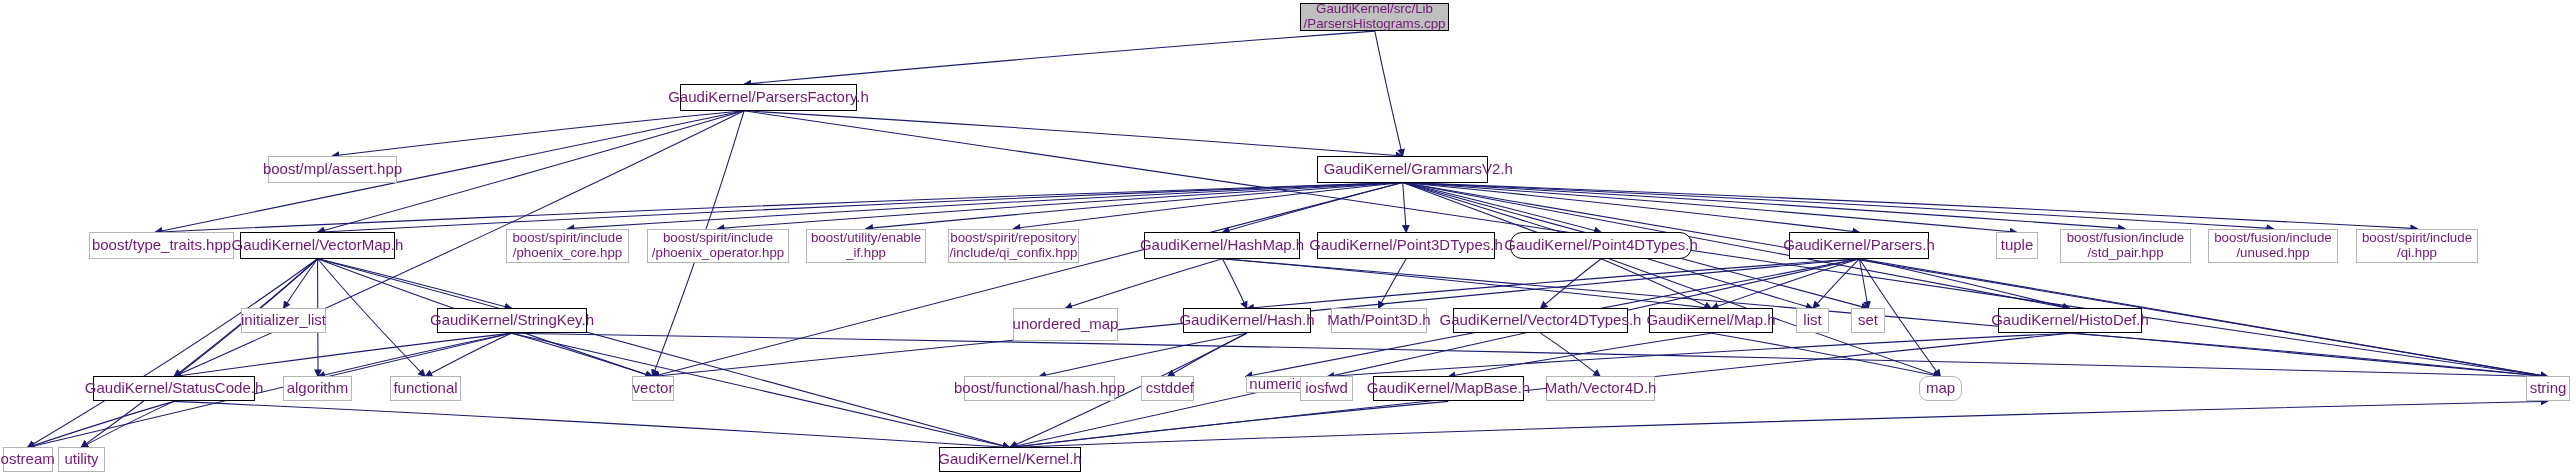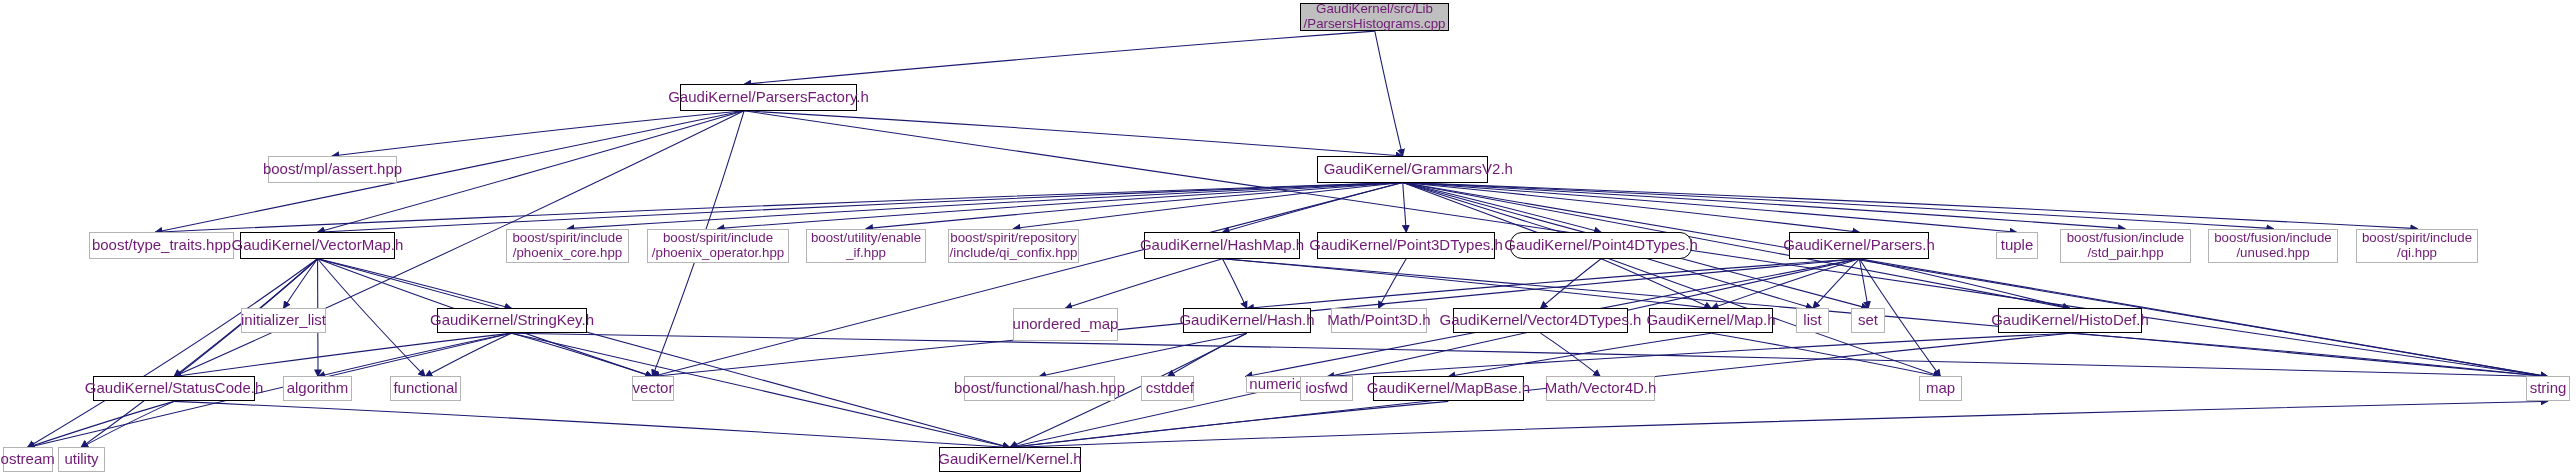--- a/index.html
+++ b/index.html
@@ -142,20 +142,20 @@
       <div class="node hdr" style="left: 93px; top: 376px; width: 162px; height: 25px;">GaudiKernel/StatusCode.h</div>
       <div class="node" style="left: 283px; top: 376px; width: 69px; height: 25px;">algorithm</div>
       <div class="node" style="left: 390px; top: 376px; width: 71px; height: 25px;">functional</div>
       <div class="node" style="left: 632px; top: 376px; width: 42px; height: 25px;">vector</div>
       <div class="node" style="left: 964px; top: 376px; width: 151px; height: 25px;">boost/functional/hash.hpp</div>
       <div class="node" style="left: 1141px; top: 376px; width: 53px; height: 25px; padding-left: 9px;">cstddef</div>
       <div class="node" style="left: 1215px; top: 376px; width: 60px; height: 17px; margin-left: 31px;">numeric</div>
       <div class="node" style="left: 1300px; top: 376px; width: 53px; height: 25px;">iosfwd</div>
       <div class="node hdr" style="left: 1373px; top: 376px; width: 151px; height: 25px;">GaudiKernel/MapBase.h</div>
       <div class="node" style="left: 1546px; top: 376px; width: 109px; height: 25px;">Math/Vector4D.h</div>
-      <div class="node" style="left: 1919px; top: 376px; width: 43px; height: 25px;">map</div>
+      <div class="node" style="left: 1919px; top: 376px; width: 43px; height: 25px; border-radius: 9px;">map</div>
       <div class="node" style="left: 2526px; top: 376px; width: 44px; height: 25px;">string</div>
       <div class="node" style="left: 2.7px; top: 447px; width: 50px; height: 25px;">ostream</div>
       <div class="node" style="left: 58px; top: 447px; width: 47px; height: 25px;">utility</div>
       <div class="node hdr" style="left: 939px; top: 447px; width: 142px; height: 25px;">GaudiKernel/Kernel.h</div>
     </div>
 </div>
 
 
 </body></html>

